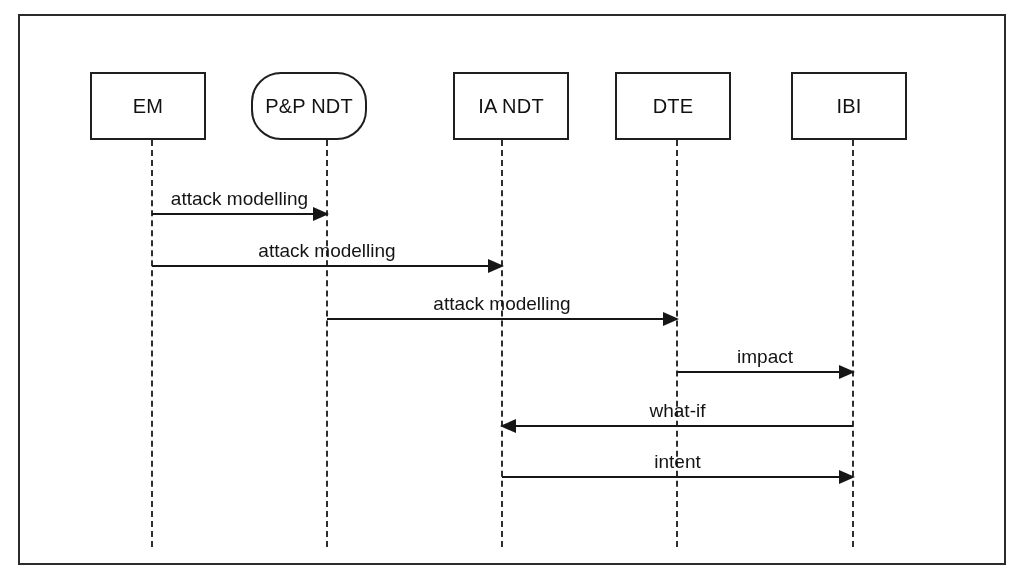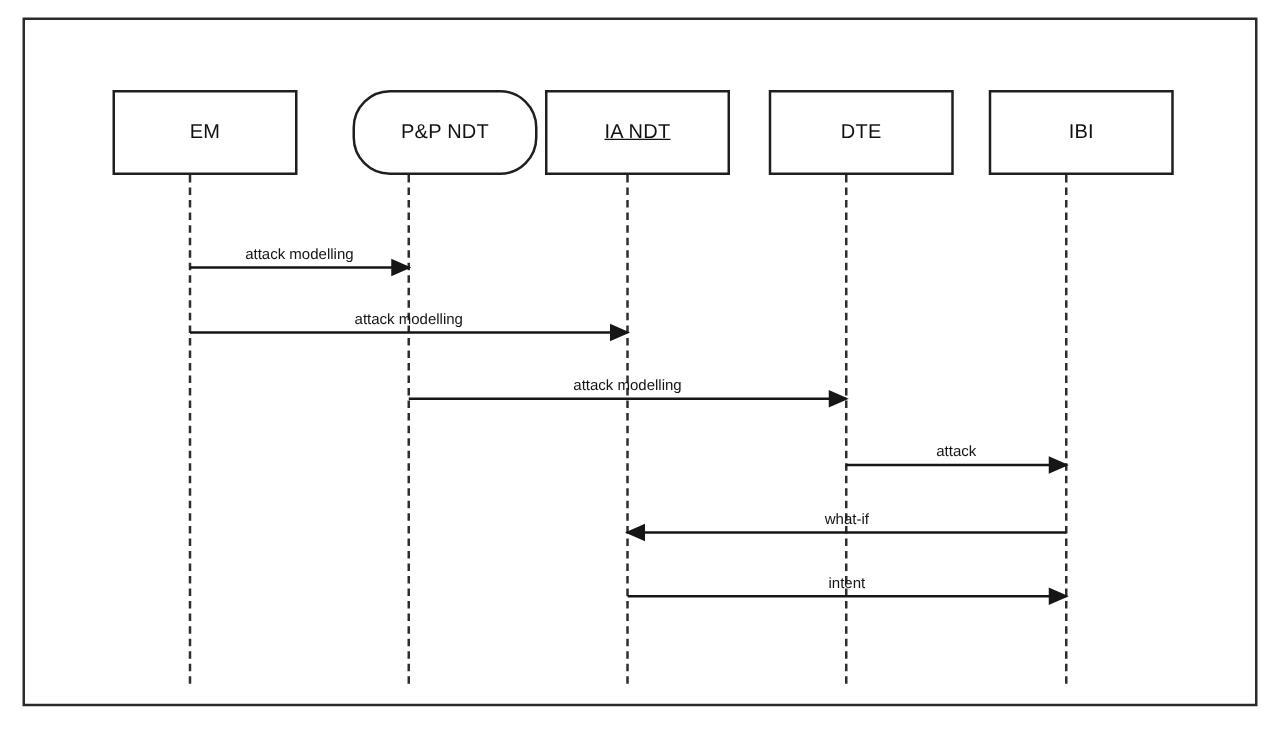--- a/index.html
+++ b/index.html
@@ -17,33 +17,33 @@
   .frame {
     position: absolute;
     left: 18px; top: 14px;
     width: 988px; height: 551px;
     border: 2px solid #2b2b2b;
     background: #ffffff;
   }
   .actor {
     position: absolute;
     top: 72px;
-    width: 148px; height: 68px;
+    width: 116px; height: 68px;
     border: 2px solid #1f1f1f;
     background: #ffffff;
     display: flex;
     align-items: center;
     justify-content: center;
-    font-size: 16px;
+    font-size: 20px;
     letter-spacing: 0.2px;
     color: #111111;
   }
   .actor-1 { left: 90px; }
-  .actor-2 { left: 282px; border-radius: 30px; }
-  .actor-3 { left: 436px; text-decoration: underline; }
+  .actor-2 { left: 251px; border-radius: 30px; }
+  .actor-3 { left: 453px; }
   .actor-4 { left: 615px; }
   .actor-5 { left: 791px; }
 
   .lifeline {
     position: absolute;
     top: 140px;
     height: 407px;
     width: 0;
     border-left: 2px dashed #2e2e2e;
   }
@@ -52,21 +52,21 @@
   .lifeline-3 { left: 501px; }
   .lifeline-4 { left: 676px; }
   .lifeline-5 { left: 852px; }
 
   .message { position: absolute; height: 0; }
   .msg-label {
     position: absolute;
     left: 0; right: 0;
     bottom: 3px;
     text-align: center;
-    font-size: 12px;
+    font-size: 19px;
     color: #141414;
     white-space: nowrap;
   }
   .msg-line {
     position: relative;
     height: 0;
     border-top: 2px solid #161616;
   }
   .msg-line.arrow-right::after {
     content: "";
@@ -127,21 +127,21 @@
   </div>
   <div class="message msg-2">
     <div class="msg-label">attack modelling</div>
     <div class="msg-line arrow-right"></div>
   </div>
   <div class="message msg-3">
     <div class="msg-label">attack modelling</div>
     <div class="msg-line arrow-right"></div>
   </div>
   <div class="message msg-4">
-    <div class="msg-label">attack</div>
+    <div class="msg-label">impact</div>
     <div class="msg-line arrow-right"></div>
   </div>
   <div class="message msg-5">
     <div class="msg-label">what-if</div>
     <div class="msg-line arrow-left"></div>
   </div>
   <div class="message msg-6">
     <div class="msg-label">intent</div>
     <div class="msg-line arrow-right"></div>
   </div>

